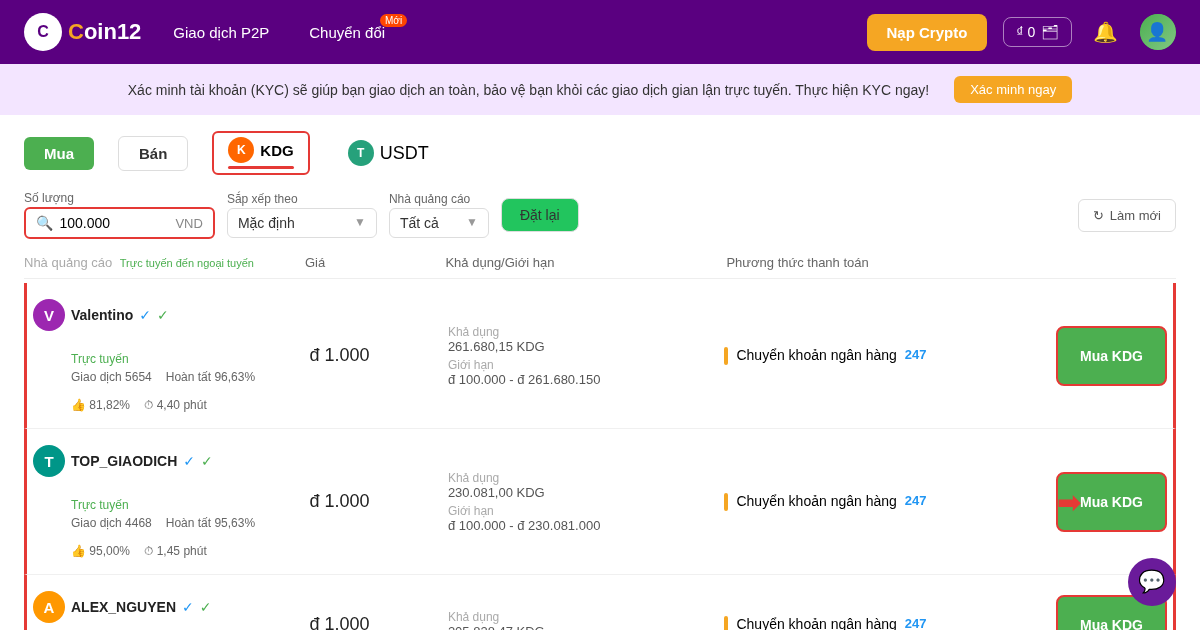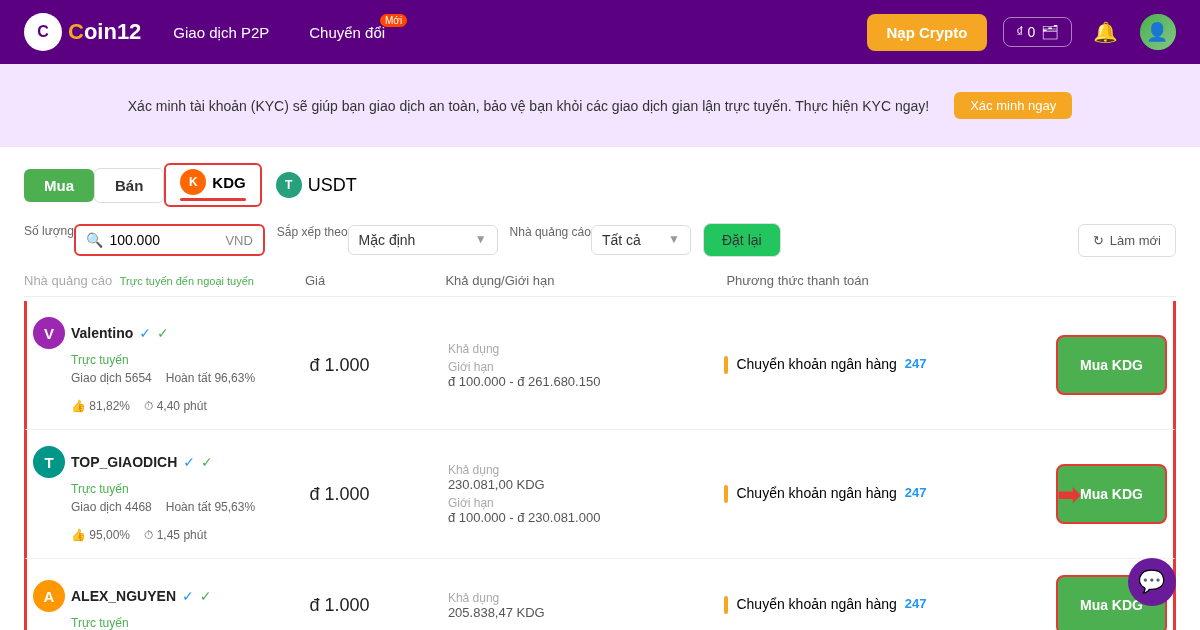--- a/index.html
+++ b/index.html
@@ -49,54 +49,54 @@
       cursor: pointer;
     }
     .bell-icon { color: white; font-size: 20px; }
     .avatar-icon { background: #4CAF50; overflow: hidden; }
     .avatar-img { width: 36px; height: 36px; border-radius: 50%; background: linear-gradient(135deg, #4CAF50, #81C784); display: flex; align-items: center; justify-content: center; color: white; font-size: 18px; }
 
     
     .kyc-banner {
       background: #f3e5ff;
       text-align: center;
-      padding: 28px;
+      padding: 12px;
       font-size: 14px;
       color: #333;
       display: flex; align-items: center; justify-content: center; gap: 25px;
     }
     .btn-kyc {
       background: #f5a623; color: white; border: none;
       padding: 6px 16px; border-radius: 6px; font-size: 13px; cursor: pointer;
     }
 
     
     .main { background: white; padding: 16px 24px; }
 
     
-    .tabs { display: flex; align-items: center; gap: 0; margin-bottom: 16px; }
+    .tabs { display: flex; align-items: center; gap: 24px; margin-bottom: 16px; }
     .tab-btn {
       padding: 8px 20px; border-radius: 6px; font-size: 15px; font-weight: bold;
       cursor: pointer; border: none;
     }
     .tab-mua { background: #4CAF50; color: white; }
     .tab-ban { background: white; color: #333; border: 1px solid #ddd; padding-left: 20px; }
     .coin-icon-kdg {
       width: 26px; height: 26px; border-radius: 50%; background: #ff6600;
       display: flex; align-items: center; justify-content: center; color: white; font-size: 12px; font-weight: bold;
     }
     .coin-icon-usdt {
       width: 26px; height: 26px; border-radius: 50%; background: #26a17b;
       display: flex; align-items: center; justify-content: center; color: white; font-size: 12px; font-weight: bold;
     }
 
     
     .filters { display: flex; align-items: center; gap: 12px; margin-bottom: 8px; flex-wrap: wrap; }
     .filter-label { font-size: 12px; color: #666; margin-bottom: 2px; }
-    .filter-group { display: flex; flex-direction: row; }
+    .filter-group { display: flex; flex-direction: column; }
     .search-input-wrap {
       display: flex; align-items: center;
       border: 2px solid #e53935; border-radius: 6px; padding: 6px 10px;
       background: white; gap: 6px; min-width: 180px;
     }
     .search-icon { color: #999; font-size: 14px; }
     .search-input { border: none; outline: none; font-size: 14px; width: 110px; }
     .input-suffix { color: #888; font-size: 13px; }
     .select-wrap {
       display: flex; align-items: flex-start;
@@ -140,21 +140,21 @@
       width: 32px; height: 32px; border-radius: 50%;
       display: flex; align-items: center; justify-content: center;
       color: white; font-weight: bold; font-size: 15px;
     }
     .av-purple { background: #9c27b0; }
     .av-teal { background: #009688; }
     .av-amber { background: #ff9800; }
     .advertiser-name { font-weight: bold; font-size: 14px; color: #222; }
     .badge-blue { color: #2196F3; font-size: 14px; }
     .badge-green { color: #4CAF50; font-size: 14px; }
-    .status-online { color: #4CAF50; font-size: 12px; margin-left: 38px; }
+    .status-online { color: #4CAF50; font-size: 12px; margin-left: 38px; margin-top: 17px; }
     .advertiser-stats { display: flex; gap: 14px; margin-left: 38px; font-size: 12px; color: #666; flex-wrap: wrap; }
 
     .price-col { font-size: 18px; font-weight: normal; color: #222; }
 
     .limit-col { font-size: 13px; color: #555; }
 
     .payment-col { display: flex; align-items: flex-start; gap: 8px; flex-wrap: wrap; }
     .payment-bar { width: 4px; height: 18px; background: #f5a623; border-radius: 2px; }
     .badge-247 { color: #2196F3; font-weight: bold; font-size: 13px; }
 
@@ -288,20 +288,21 @@
           <span>Hoàn tất 96,63%</span>
           <span>👍 <span>81,82%</span></span>
           <span>⏱ <span>4,40 phút</span></span>
         </div>
       </div>
       <div class="price-col">
         <span>đ 1.000</span>
       </div>
       <div class="limit-col">
         <div style="color:#aaa;font-size:12px;">Khả dụng</div>
+        <div>261.680,15 KDG</div>
         <div style="color:#aaa;font-size:12px;margin-top:4px;">Giới hạn</div>
         <div>đ 100.000 - đ 261.680.150</div>
       </div>
       <div class="payment-col">
         <div class="payment-bar"></div>
         <span>Chuyển khoản ngân hàng</span>
         <span class="badge-247">247</span>
       </div>
       <div class="action-col">
         <button class="btn-buy" style="border:2px solid #e53935;">Mua KDG</button>

